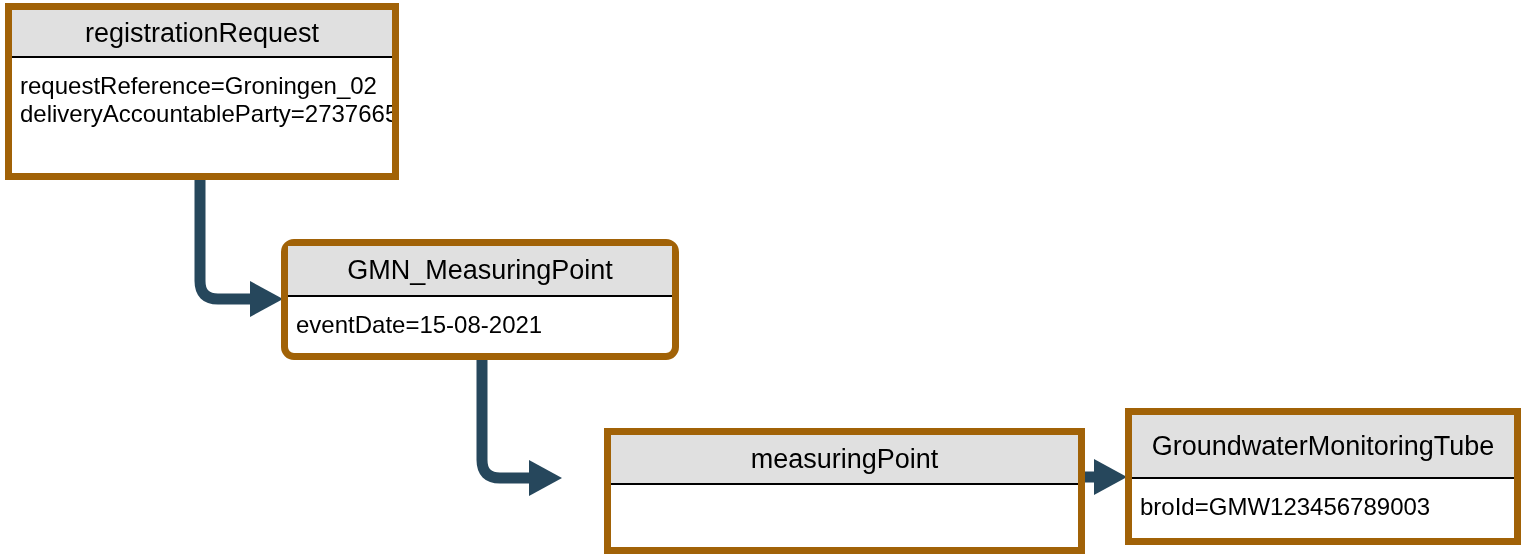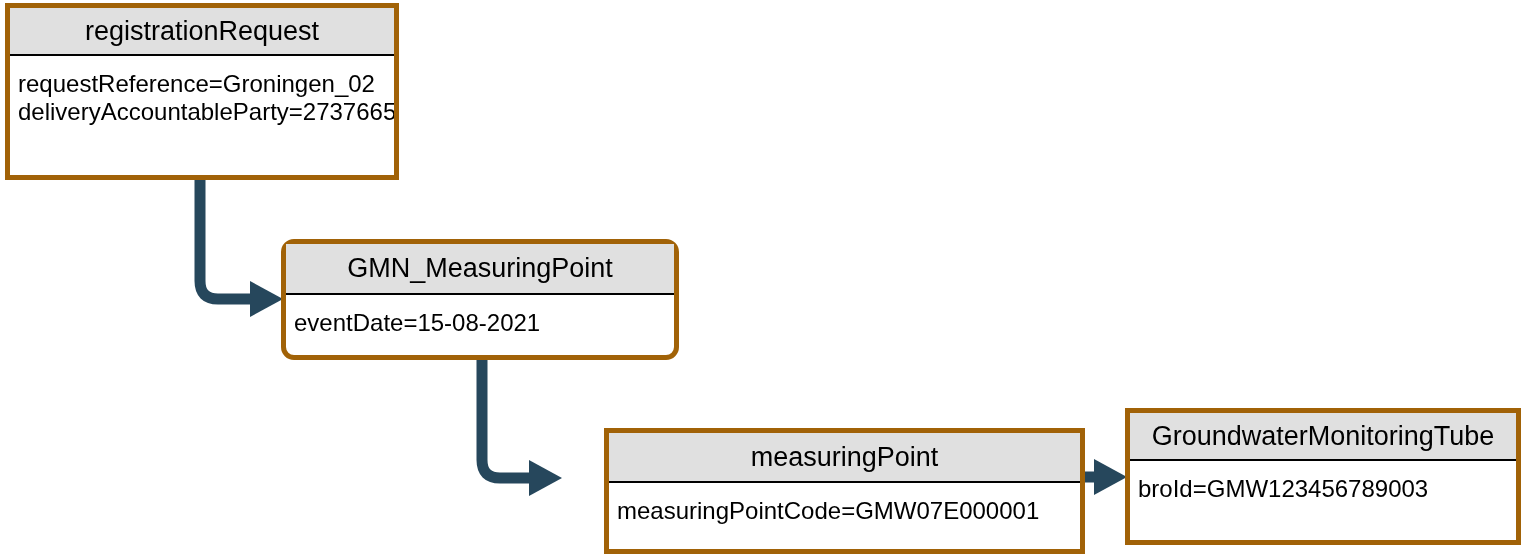--- a/index.html
+++ b/index.html
@@ -21,21 +21,21 @@
     top: 0;
     width: 1526px;
     height: 556px;
   }
   .edge-line {
     fill: none;
     stroke-width: 11px;
   }
   .node {
     position: absolute;
-    border: 5px solid #a16207;
+    border: 7px solid #a16207;
     background: #ffffff;
     box-sizing: border-box;
   }
   .node-header {
     background: #e0e0e0;
     border-bottom: 2px solid #000000;
     display: flex;
     align-items: center;
     justify-content: center;
     font-size: 27px;
@@ -86,25 +86,22 @@
 
   <div class="node" style="left:281px; top:239px; width:398px; height:121px;border-radius:13px;">
     <div class="node-header" style="height:51px;">GMN_MeasuringPoint</div>
     <div class="node-body">
       <div class="attr-line">eventDate=15-08-2021</div>
     </div>
   </div>
 
   <div class="node" style="left:560px; top:428px; width:481px; height:126px;margin-left:44px;">
     <div class="node-header" style="height:50px;">measuringPoint</div>
-    <div class="node-body">
-      <div class="attr-line">measuringPointCode=GMW07E000001</div>
-    </div>
   </div>
 
   <div class="node" style="left:1125px; top:408px; width:396px; height:137px;">
-    <div class="node-header" style="height:48px;">GroundwaterMonitoringTube</div>
+    <div class="node-header" style="height:64px;">GroundwaterMonitoringTube</div>
     <div class="node-body">
       <div class="attr-line">broId=GMW123456789003</div>
     </div>
   </div>
 
 </div>
 
 </body></html>

